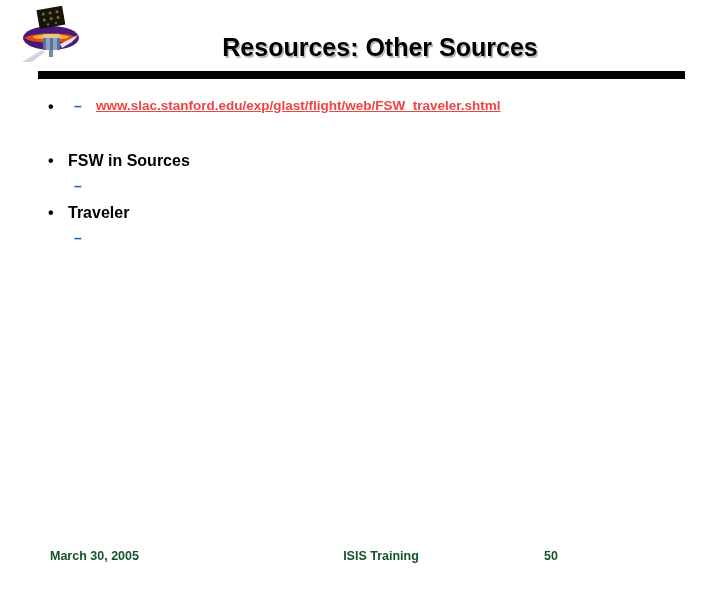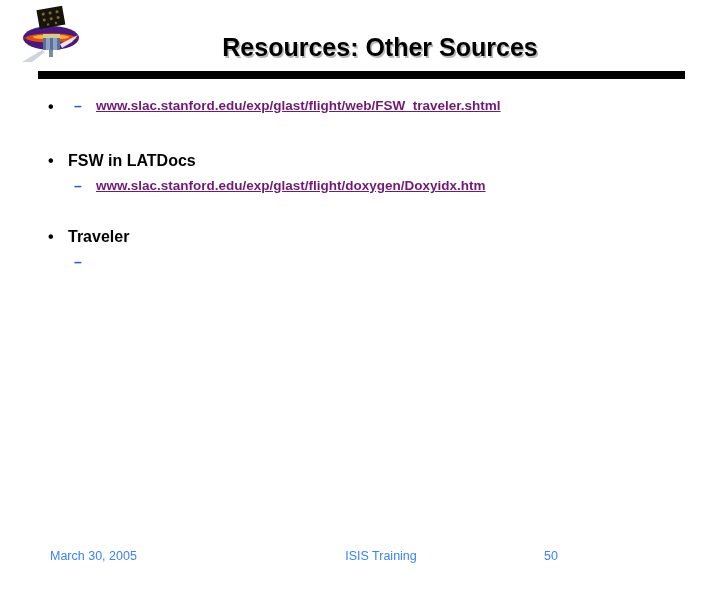--- a/index.html
+++ b/index.html
@@ -97,43 +97,43 @@
   }
   .bullet-l2 .marker {
     position: absolute;
     left: 74px;
     top: 0;
     font-size: 14px;
     font-weight: bold;
     color: #1f5fc8;
   }
   .bullet-l2 .linktext {
-    color: #701a75;
+    color: #ef4444;
     text-decoration: underline;
     text-underline-offset: 1px;
     cursor: pointer;
   }
   .bullet-l2 .linktext.wrap {
     display: inline;
     max-width: 585px;
   }
 
   .gap-1 { height: 28px; }
   .gap-2 { height: 24px; }
 
   
   .footer {
     position: absolute;
     left: 0;
     top: 549px;
     width: 604px;
     height: 22px;
     font-size: 12.5px;
-    font-weight: normal;
-    color: #3b82f6;
+    font-weight: bold;
+    color: #14532d;
   }
   .footer .f-date  { position: absolute; left: 50px;  top: 0; }
   .footer .f-mid   { position: absolute; left: 0; top: 0; width: 720px; text-align: center; margin-left: 21px; }
   .footer .f-page  { position: absolute; right: 46px; top: 0; }
 </style>
 </head>
 <body>
 
 <div class="slide">
 
@@ -185,25 +185,24 @@
         <span class="marker">–</span>
         <span class="linktext">www.slac.stanford.edu/exp/glast/flight/web/FSW_traveler.shtml</span>
       </div>
     </div>
 
     <div class="gap-1"></div>
 
     <div class="bullet-group">
       <div class="bullet-l1">
         <span class="marker">•</span>
-        <span>FSW in LATDocs</span>
+        <span>FSW in Sources</span>
       </div>
       <div class="bullet-l2">
         <span class="marker">–</span>
-        <span class="linktext">www.slac.stanford.edu/exp/glast/flight/doxygen/Doxyidx.htm</span>
       </div>
     </div>
 
     <div class="gap-2"></div>
 
     <div class="bullet-group">
       <div class="bullet-l1">
         <span class="marker">•</span>
         <span>Traveler</span>
       </div>

